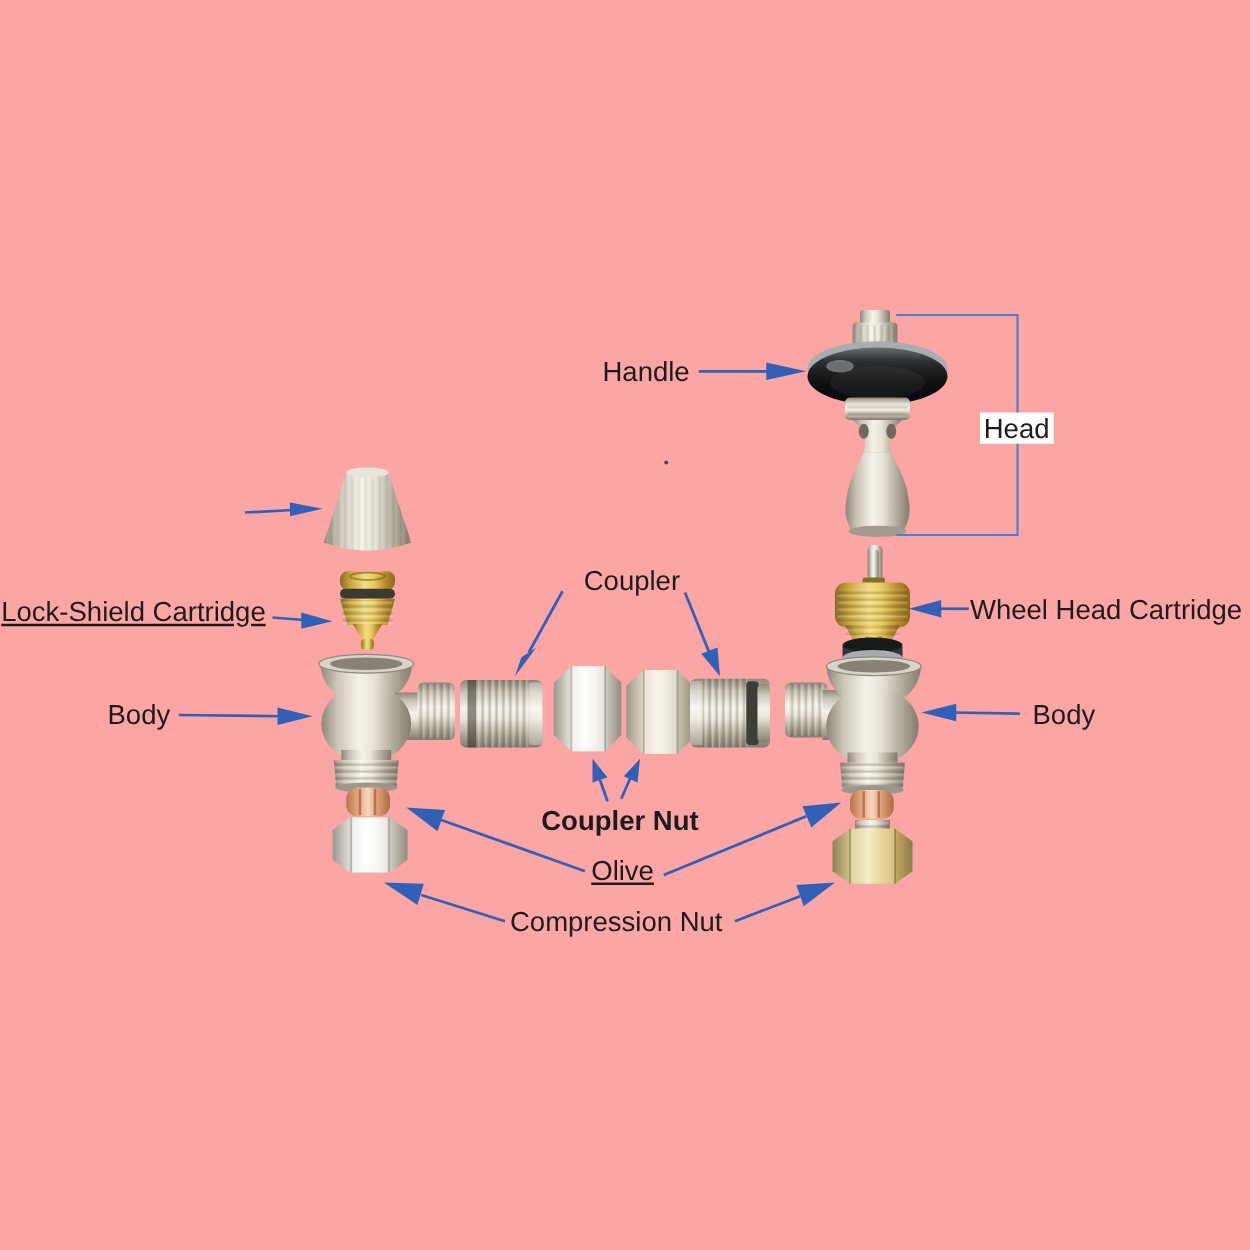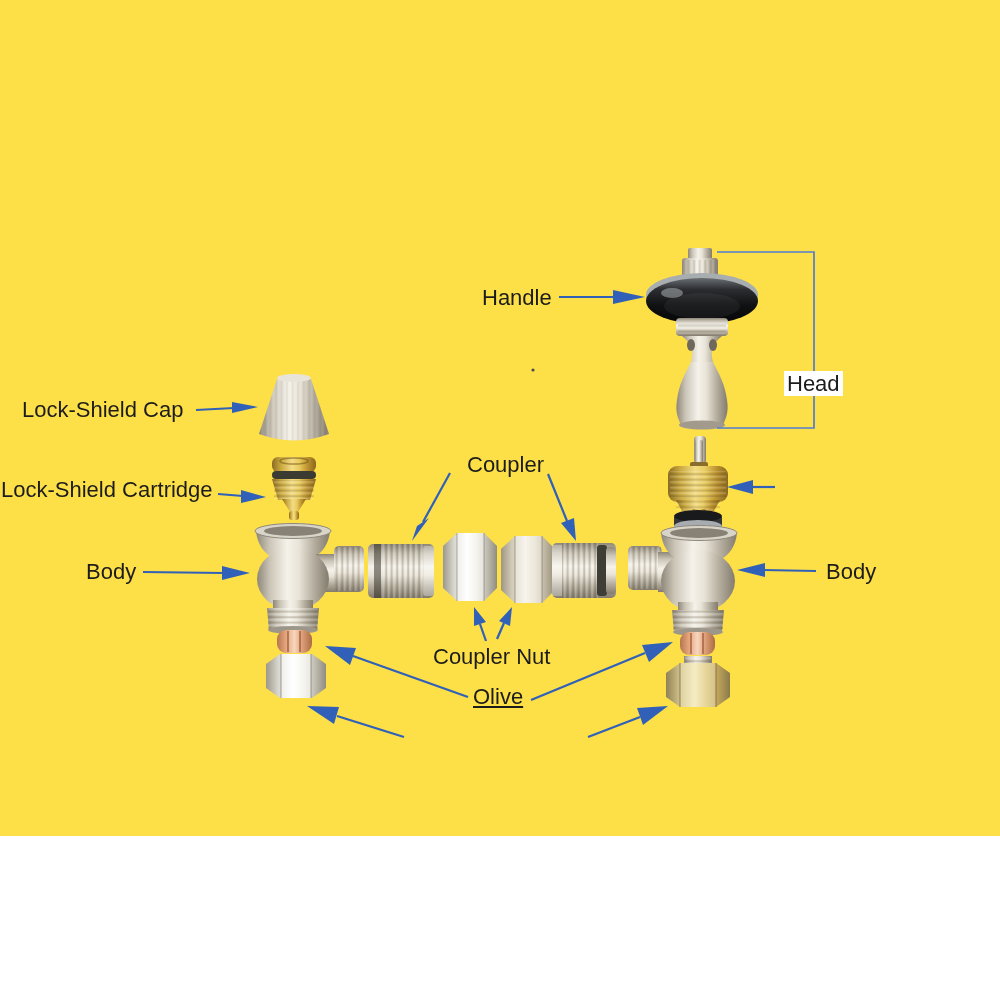--- a/index.html
+++ b/index.html
@@ -1,16 +1,16 @@
 <!DOCTYPE html>
 <html><head>
 <meta charset="utf-8">
 <style>
   html,body{margin:0;padding:0;background:#ffffff;}
-  #stage{position:relative;width:1000px;height:836px;background:#fde047;overflow:hidden;
+  #stage{position:relative;width:1000px;height:1000px;background:#fca5a5;overflow:hidden;
          font-family:"Liberation Sans",sans-serif;}
   #art{position:absolute;left:0;top:0;}
   .label{position:absolute;font-size:22px;line-height:1.15;color:#1c1c1c;white-space:nowrap;}
   .label.on-line{background:#ffffff;padding:0 3px;}
 </style>
 </head>
 <body>
 
 <div id="stage">
 
@@ -262,22 +262,23 @@
     <line x1="404" y1="737" x2="337" y2="716" stroke-width="2.2" stroke="#3060b8"></line>
     <polygon points="307,706 339,707 334,724" fill="#3060b8"></polygon>
   </g>
   <g>
     <line x1="588" y1="737" x2="640" y2="717" stroke-width="2.2" stroke="#3060b8"></line>
     <polygon points="668,706 643,725 637,708" fill="#3060b8"></polygon>
   </g>
 </svg>
 
 <div class="label" style="left:482px;top:285px;">Handle</div>
-<div class="label on-line" style="left:784px;top:330px;margin-top:41px;">Head</div>
-<div class="label" style="left:22px;top:397px;">Lock-Shield Cap</div>
-<div class="label" style="left:1px;top:477px;">Lock-Shield Cartridge</div>
+<div class="label on-line" style="left:784px;top:330px;">Head</div>
+<div class="label" style="left:1px;top:477px;text-decoration:underline;">Lock-Shield Cartridge</div>
 <div class="label" style="left:86px;top:559px;">Body</div>
 <div class="label" style="left:467px;top:452px;">Coupler</div>
+<div class="label" style="left:776px;top:475px;">Wheel Head Cartridge</div>
 <div class="label" style="left:826px;top:559px;">Body</div>
-<div class="label" style="left:433px;top:644px;">Coupler Nut</div>
+<div class="label" style="left:433px;top:644px;font-weight:bold;">Coupler Nut</div>
 <div class="label" style="left:473px;top:684px;text-decoration:underline;">Olive</div>
+<div class="label" style="left:408px;top:725px;">Compression Nut</div>
 
 </div>
 
 </body></html>

